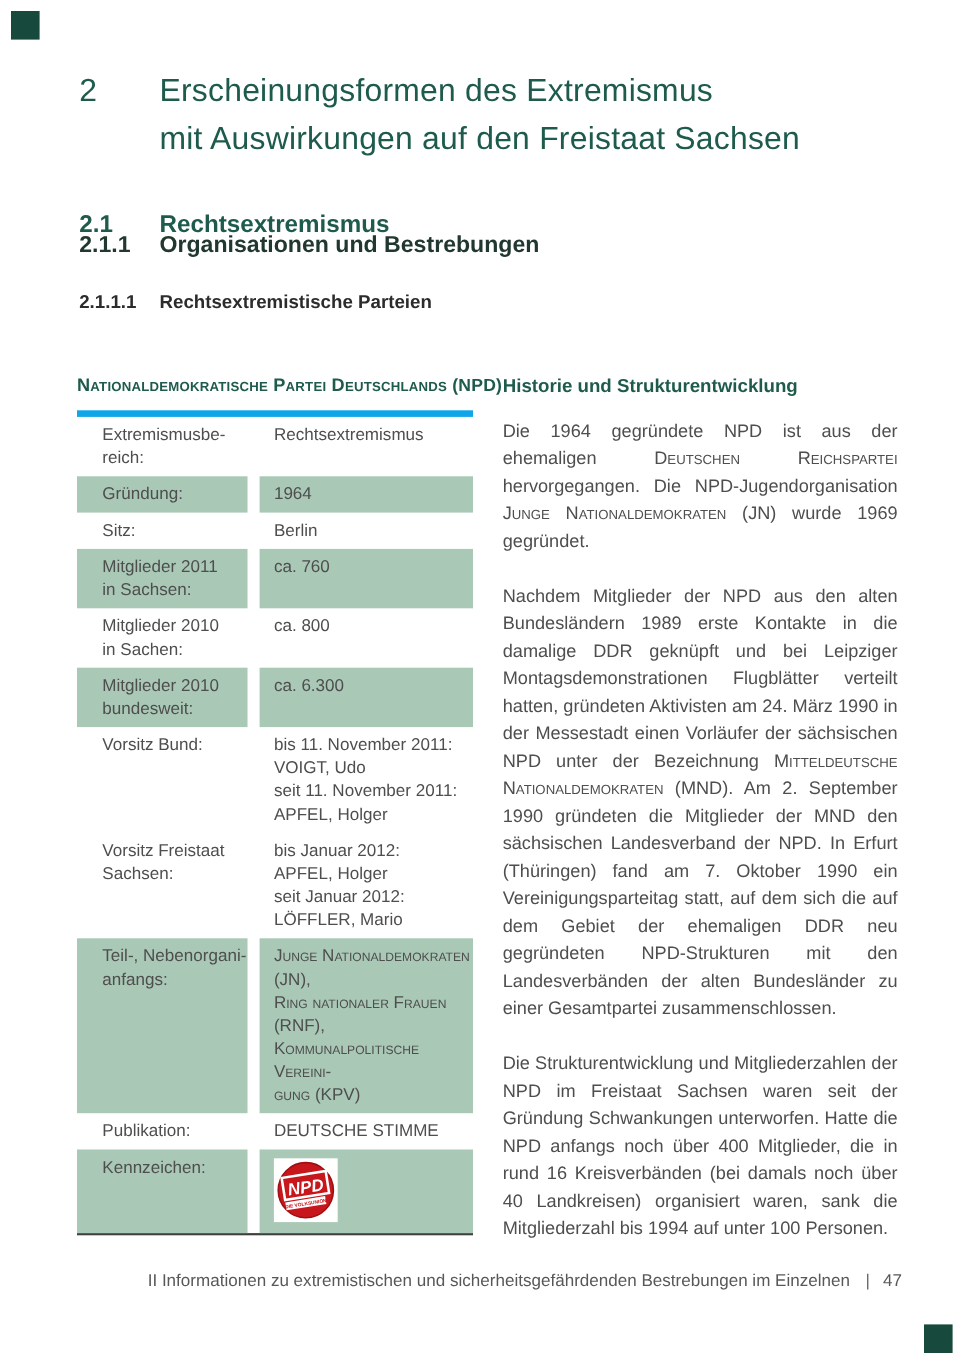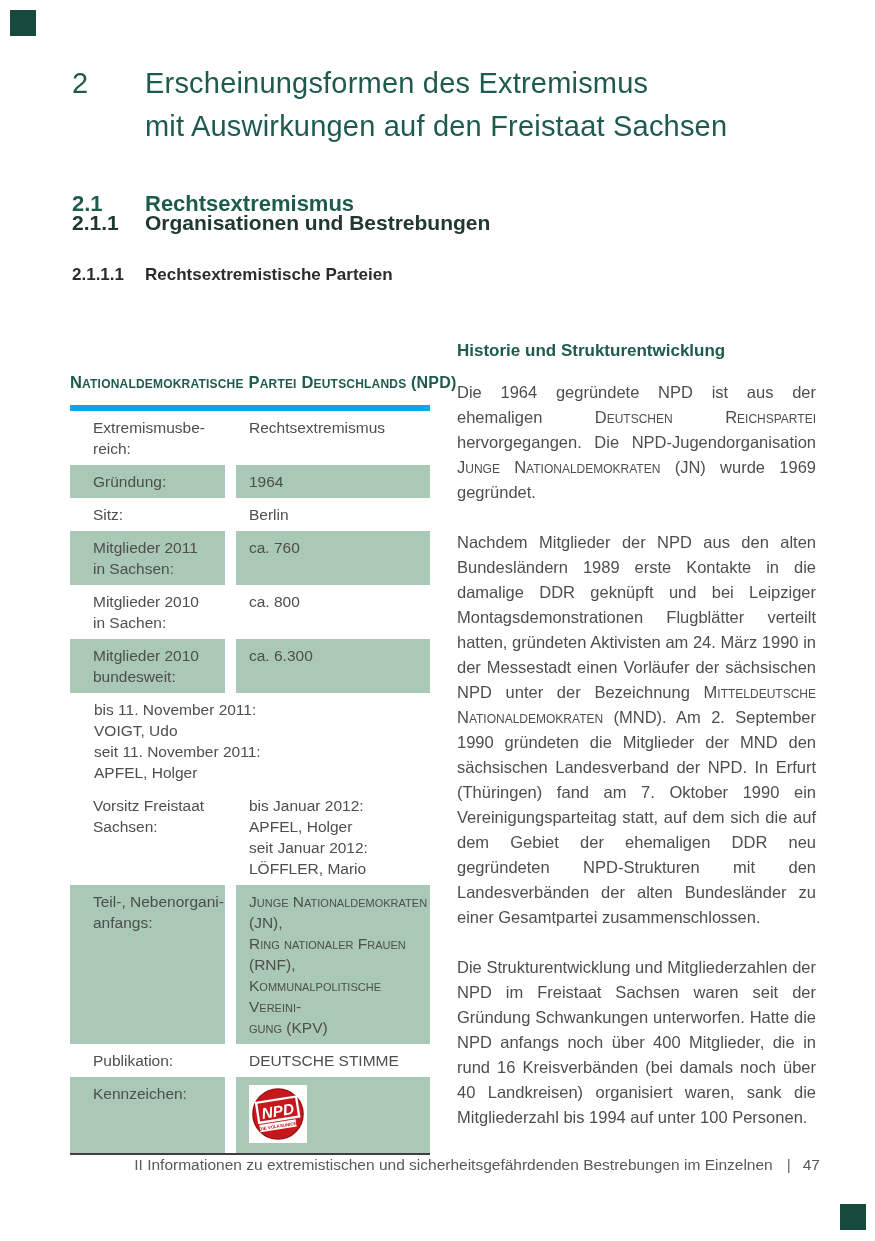--- a/index.html
+++ b/index.html
@@ -16,21 +16,21 @@
   .hgroup{position:absolute;left:72px;top:62px;color:#1e5b4d;}
   .hrow{display:flex;align-items:flex-start;}
   .hnum{width:73px;flex:0 0 73px;}
   .h1{font-size:29px;line-height:43px;font-weight:400;letter-spacing:.2px;}
   .h2{position:absolute;left:72px;top:158px;font-size:22px;font-weight:600;color:#1e5b4d;margin-top:33px;}
   .h3{position:absolute;left:72px;top:211px;font-size:21px;font-weight:600;color:#21382f;}
   .h4{position:absolute;left:72px;top:265px;font-size:17px;font-weight:700;color:#2c2c2c;}
   .h2 .hnum,.h3 .hnum,.h4 .hnum{display:inline-block;}
 
   
-  .info-table{position:absolute;left:70px;top:341px;width:360px;color:#4e4e4e;margin-top:32px;}
+  .info-table{position:absolute;left:70px;top:341px;width:360px;color:#4e4e4e;}
   .table-title{font-weight:700;color:#1e5b4d;font-size:15.5px;letter-spacing:.2px;white-space:nowrap;}
   .table-title .sc-title{font-variant:small-caps;font-size:16.5px;}
   .table-title .suffix{font-size:16px;}
   .table-body{margin-top:13px;border-top:6px solid #0ea5e9;border-bottom:2px solid #3f3f3f;}
   .trow{display:flex;}
   .trow .cell{padding-top:6px;padding-bottom:6px;font-size:15.5px;line-height:21px;}
   .trow .label{width:155px;flex:0 0 155px;padding-left:23px;box-sizing:border-box;}
   .trow .gap{width:11px;flex:0 0 11px;}
   .trow .value{flex:1 1 auto;padding-left:13px;box-sizing:border-box;}
   .trow.green .label,.trow.green .value{background:#a9c8b6;}
@@ -136,20 +136,23 @@
         <div class="cell label">
           <div>Mitglieder 2010</div>
           <div>bundesweit:</div>
         </div>
         <div class="gap"></div>
         <div class="cell value">
           <div><span>ca. 6.300</span></div>
         </div>
       </div>
       <div class="trow">
+        <div class="cell label">
+          <div>Vorsitz Bund:</div>
+        </div>
         <div class="gap"></div>
         <div class="cell value">
           <div><span>bis 11. November 2011:</span></div>
           <div><span>VOIGT, Udo</span></div>
           <div><span>seit 11. November 2011:</span></div>
           <div><span>APFEL, Holger</span></div>
         </div>
       </div>
       <div class="trow">
         <div class="cell label">

